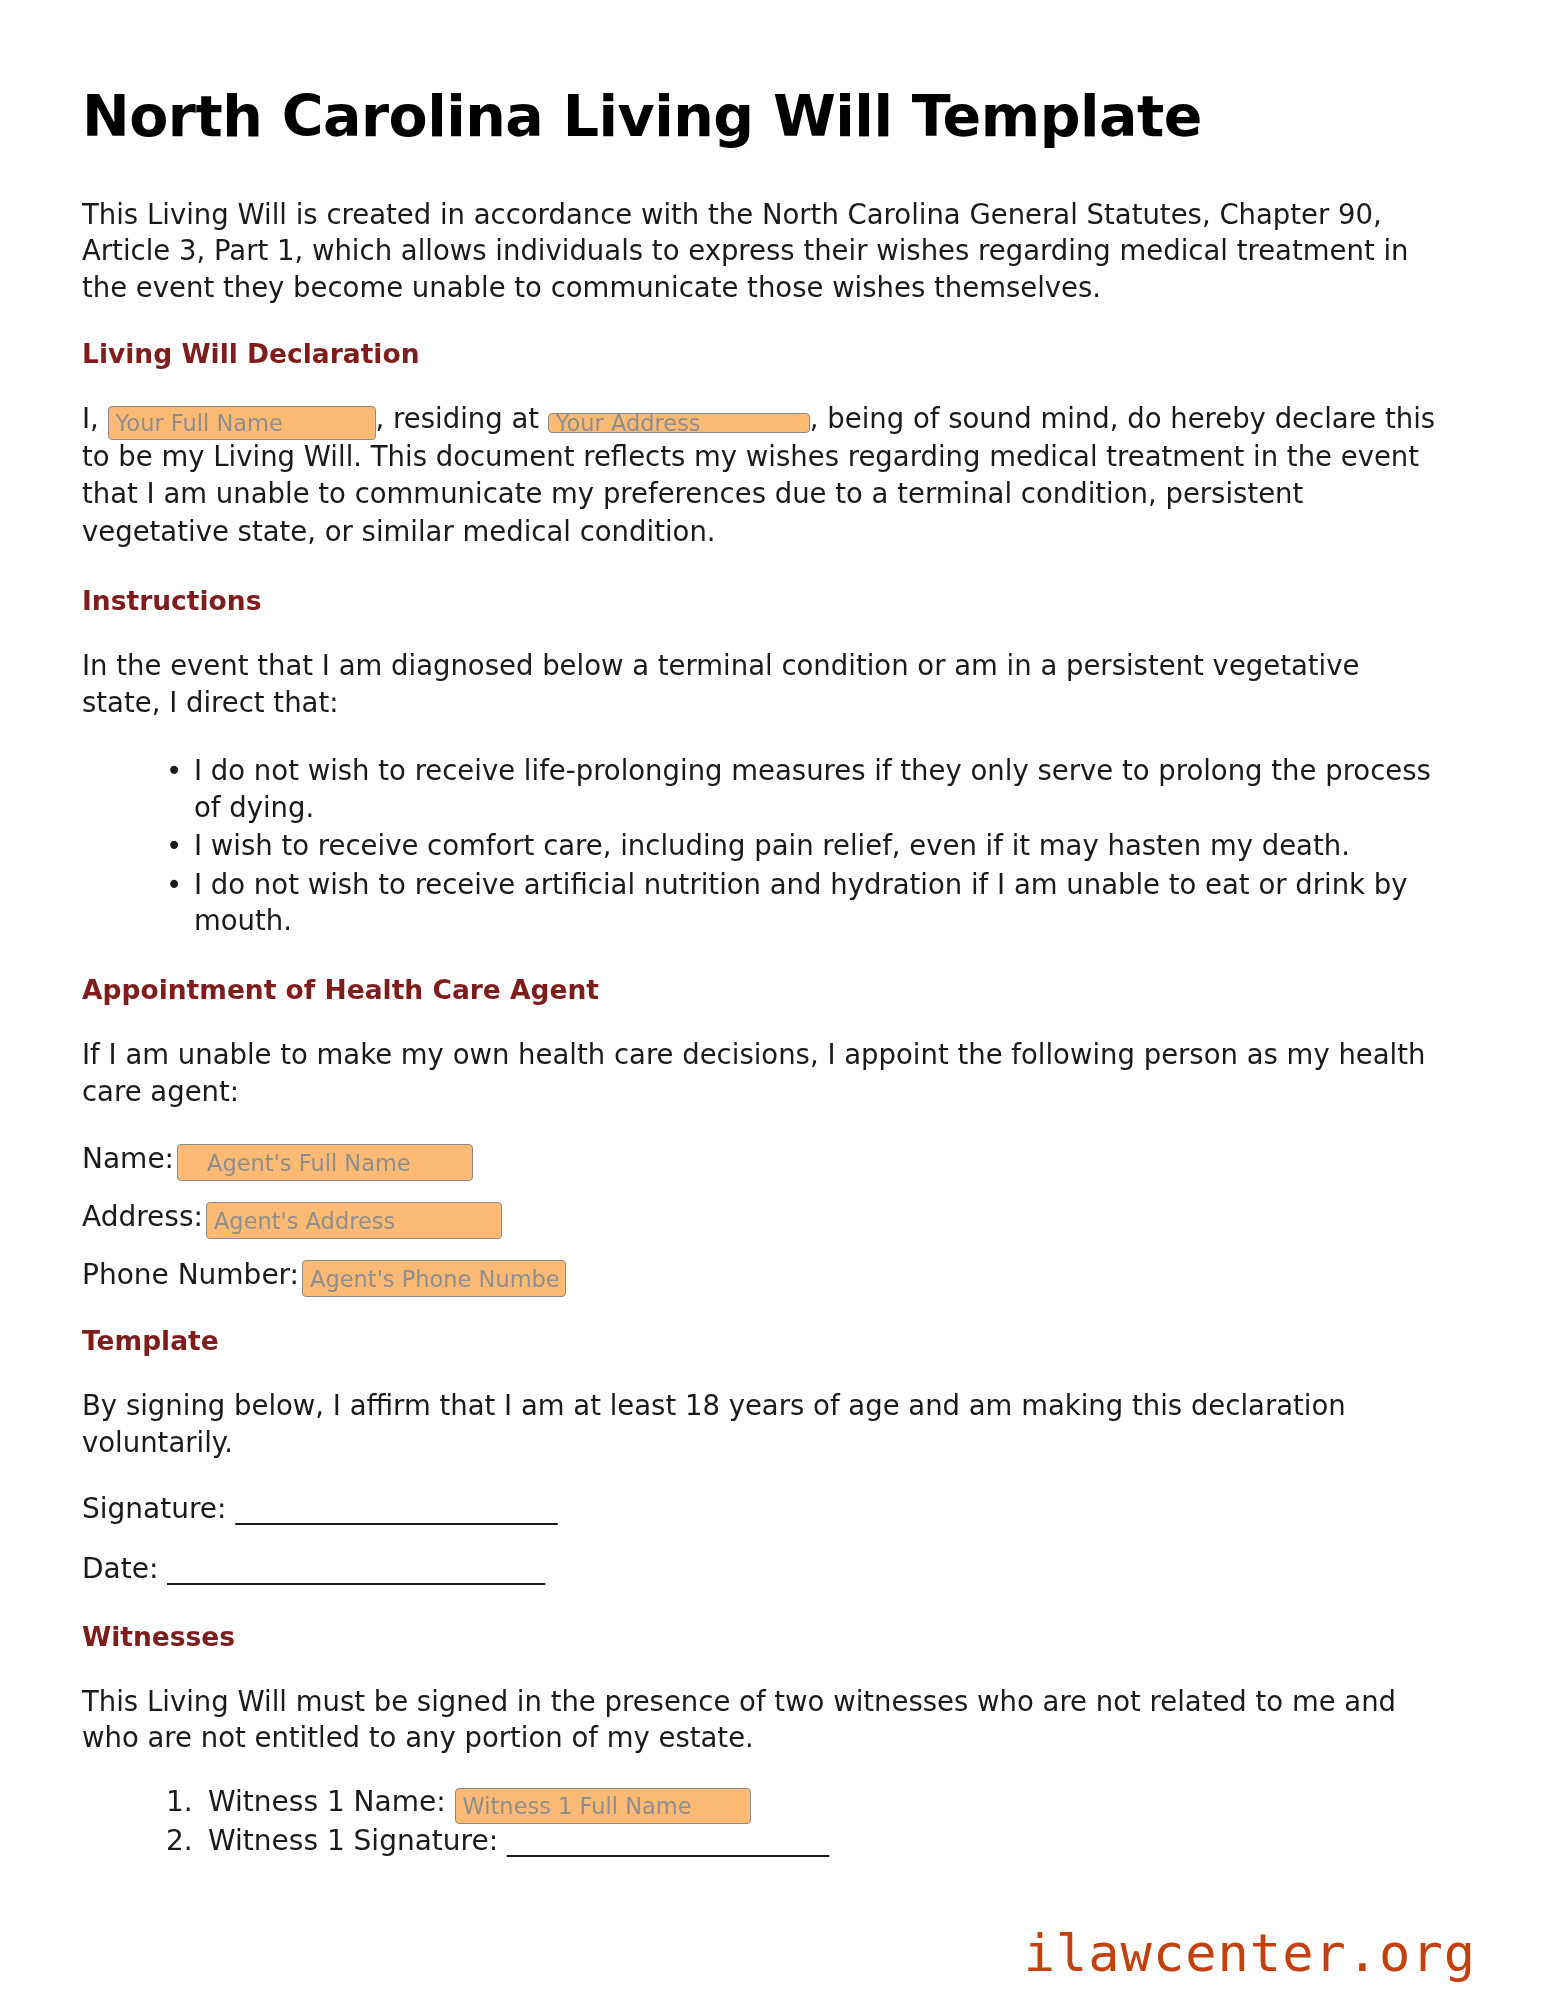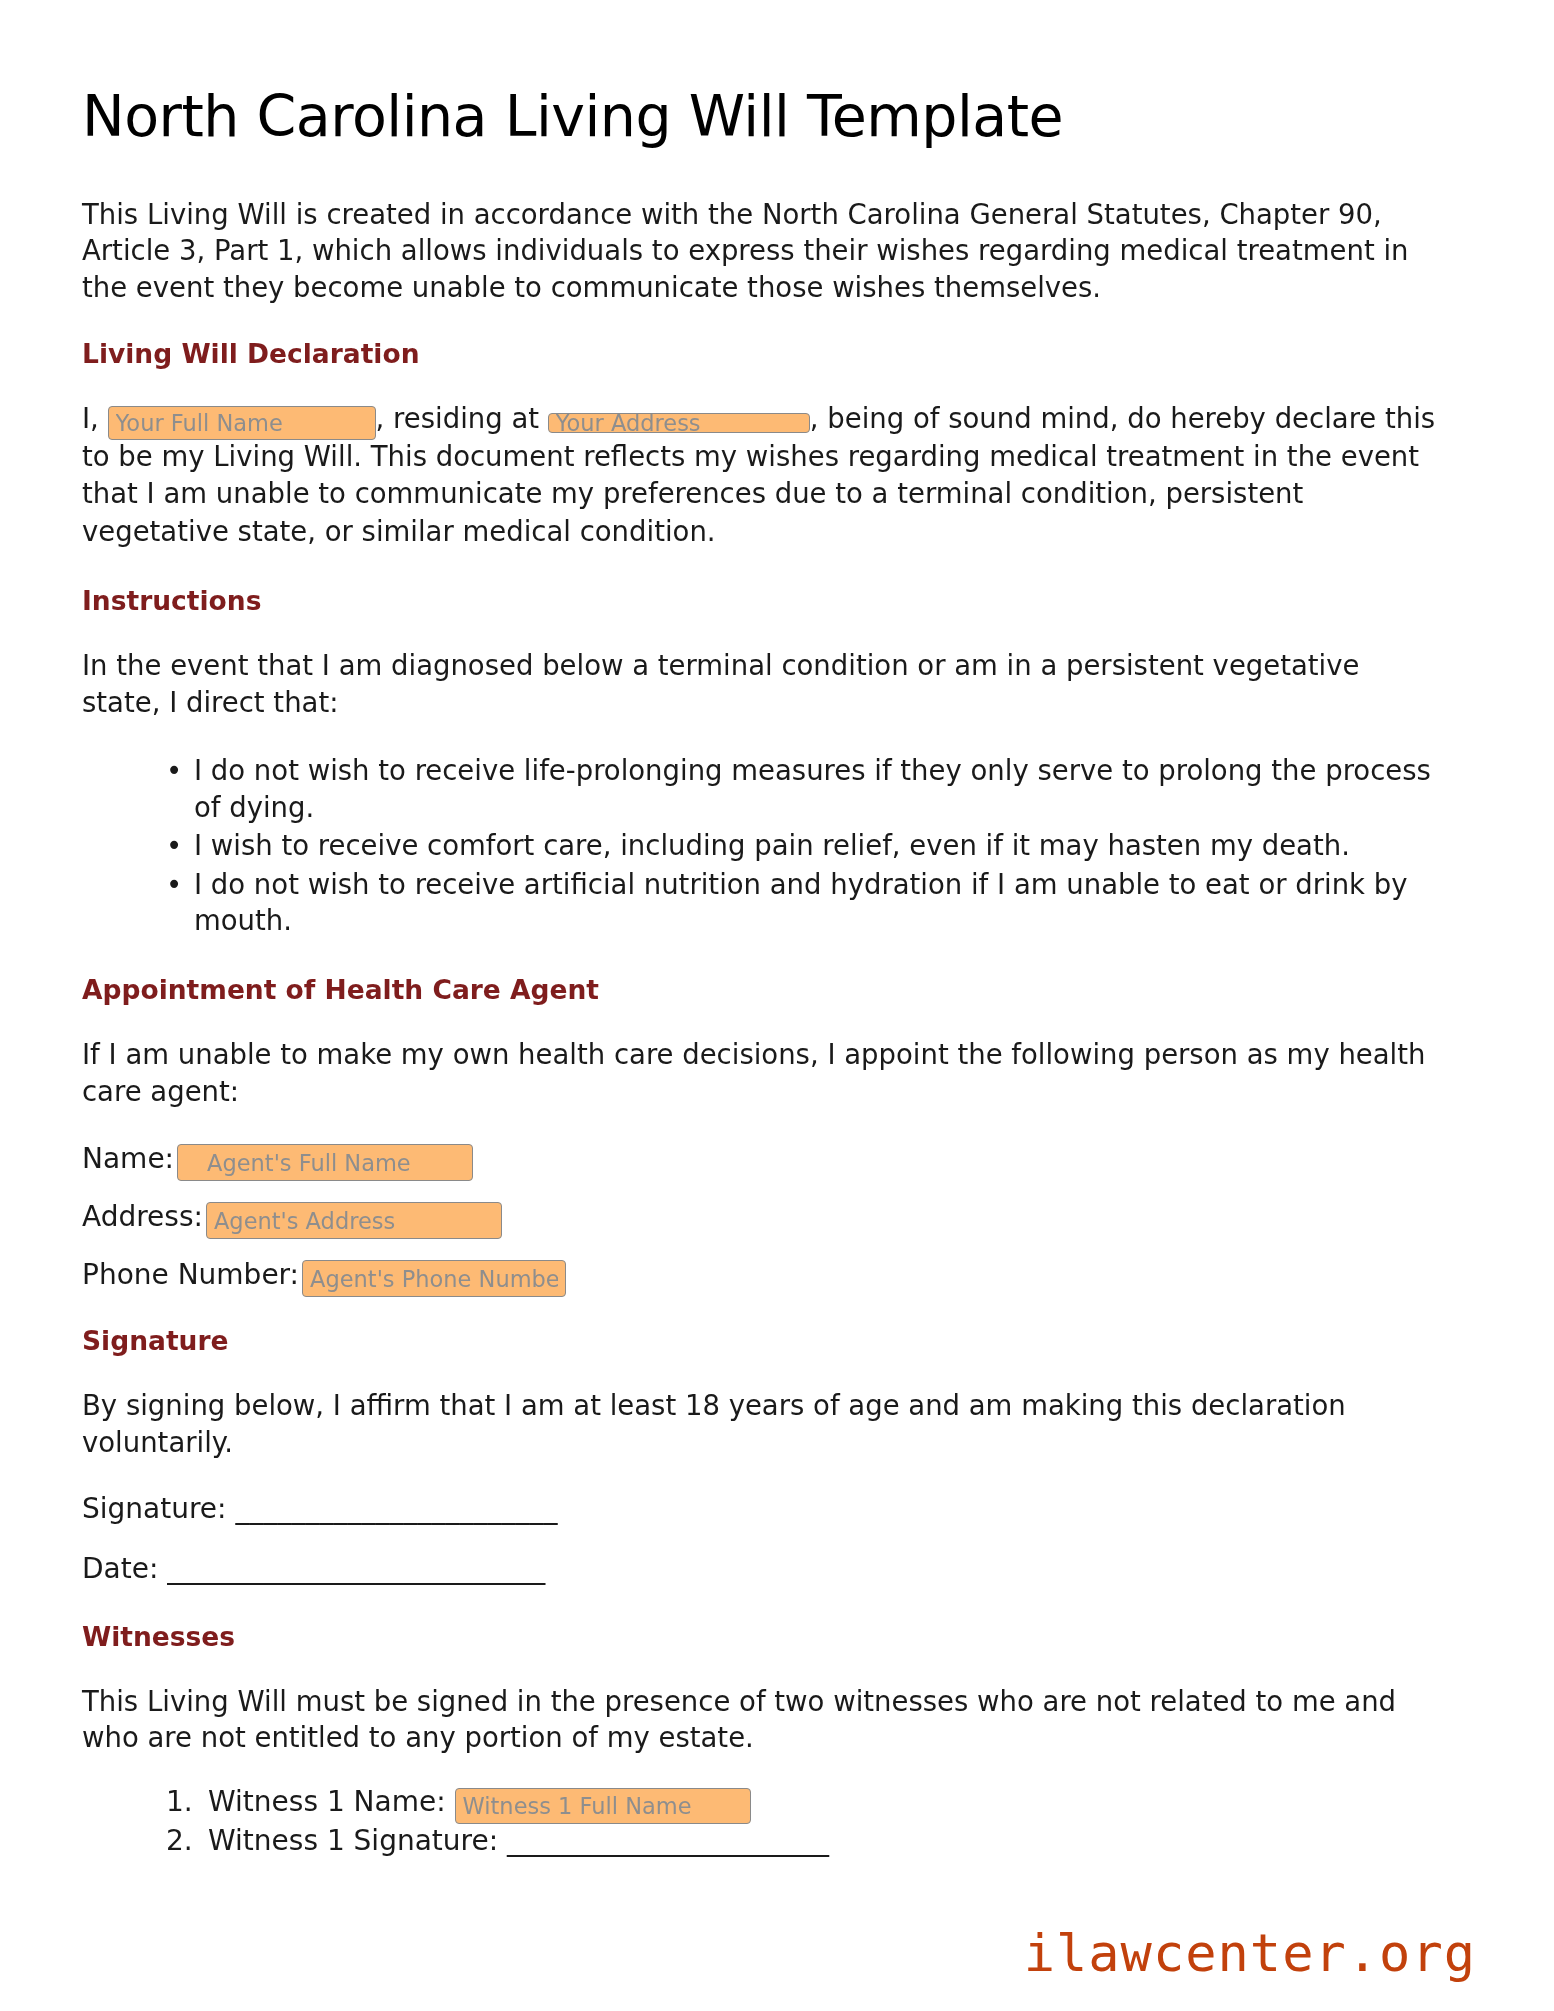--- a/index.html
+++ b/index.html
@@ -24,21 +24,21 @@
     width: 1554px;
     height: 2011px;
     box-sizing: border-box;
     padding: 86px 100px 0 82px;
   }
 
   h1.doc-title {
     font-family: "DejaVu Sans", "Liberation Sans", sans-serif;
     font-size: 57px;
     line-height: 1.08;
-    font-weight: normal;
+    font-weight: bold;
     letter-spacing: -0.5px;
     margin: 0 0 48px 0;
     color: #000000;
   }
 
   p.body-text {
     font-size: 27.5px;
     line-height: 1.33;
     margin: 0 0 32px 0;
     color: #1a1a1a;
@@ -203,21 +203,21 @@
   </div>
 
   <div class="agent-row">
     <span class="agent-label">Address:</span><input class="field field-agent-address" type="text" placeholder="Agent's Address" style="">
   </div>
 
   <div class="agent-row" style="margin-bottom:30px;">
     <span class="agent-label">Phone Number:</span><input class="field field-agent-phone" type="text" placeholder="Agent's Phone Number" style="">
   </div>
 
-  <h2 class="section-head">Signature</h2>
+  <h2 class="section-head">Template</h2>
 
   <p class="body-text">By signing below, I affirm that I am at least 18 years of age and am making this declaration voluntarily.</p>
 
   <div class="sig-row">
     <span>Signature:</span>
     <span class="sig-line">_______________________</span>
   </div>
 
   <div class="sig-row" style="margin-bottom:34px;">
     <span>Date:</span>

